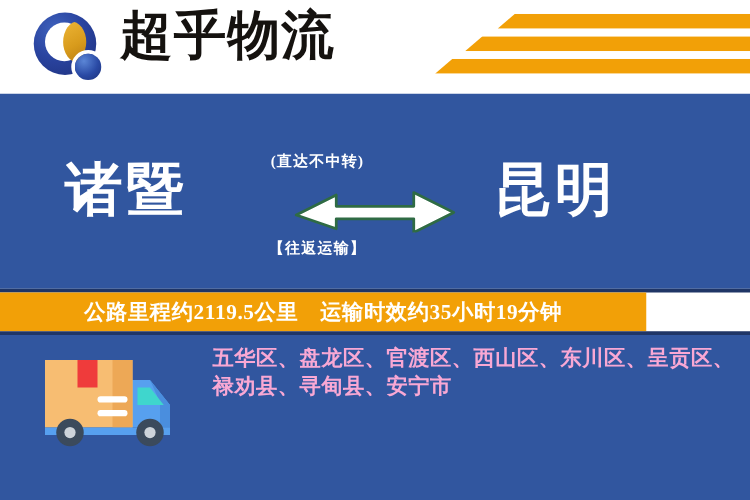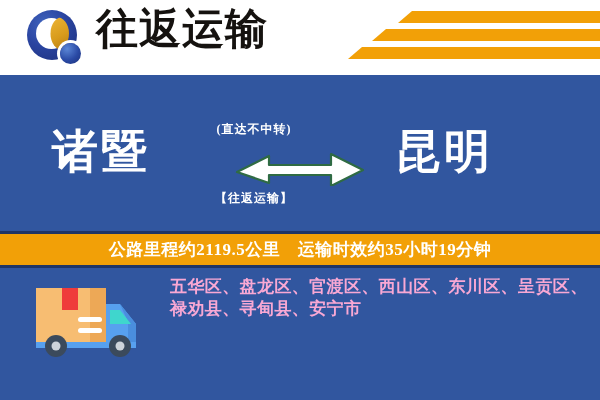--- a/index.html
+++ b/index.html
@@ -143,21 +143,21 @@
     width: 600px;
     height: 3px;
     background: #1f3566;
   }
   .rule.above { top: 231px; }
   .rule.below { top: 265px; }
 
   .info-bar {
     position: absolute;
     left: 0; top: 234px;
-    width: 600px; height: 31px;
+    width: 517px; height: 31px;
     background: #f2a007;
     display: flex;
     align-items: center;
     justify-content: center;
   }
   .info-bar .txt {
     font-family: "Liberation Serif", "DejaVu Serif", serif;
     font-size: 17px;
     font-weight: 700;
     color: #ffffff;
@@ -199,21 +199,21 @@
 
   <div class="header">
 
     <div class="logo-mark">
       <div class="logo-ring"></div>
       <div class="logo-hole"></div>
       <div class="logo-crescent"></div>
       <div class="logo-dot"></div>
     </div>
 
-    <div class="brand-cn">往返运输</div>
+    <div class="brand-cn">超乎物流</div>
 
     <div class="stripe s1"></div>
     <div class="stripe s2"></div>
     <div class="stripe s3"></div>
   </div>
 
   <div class="route-panel"></div>
 
   <div class="city origin">诸暨</div>
 

